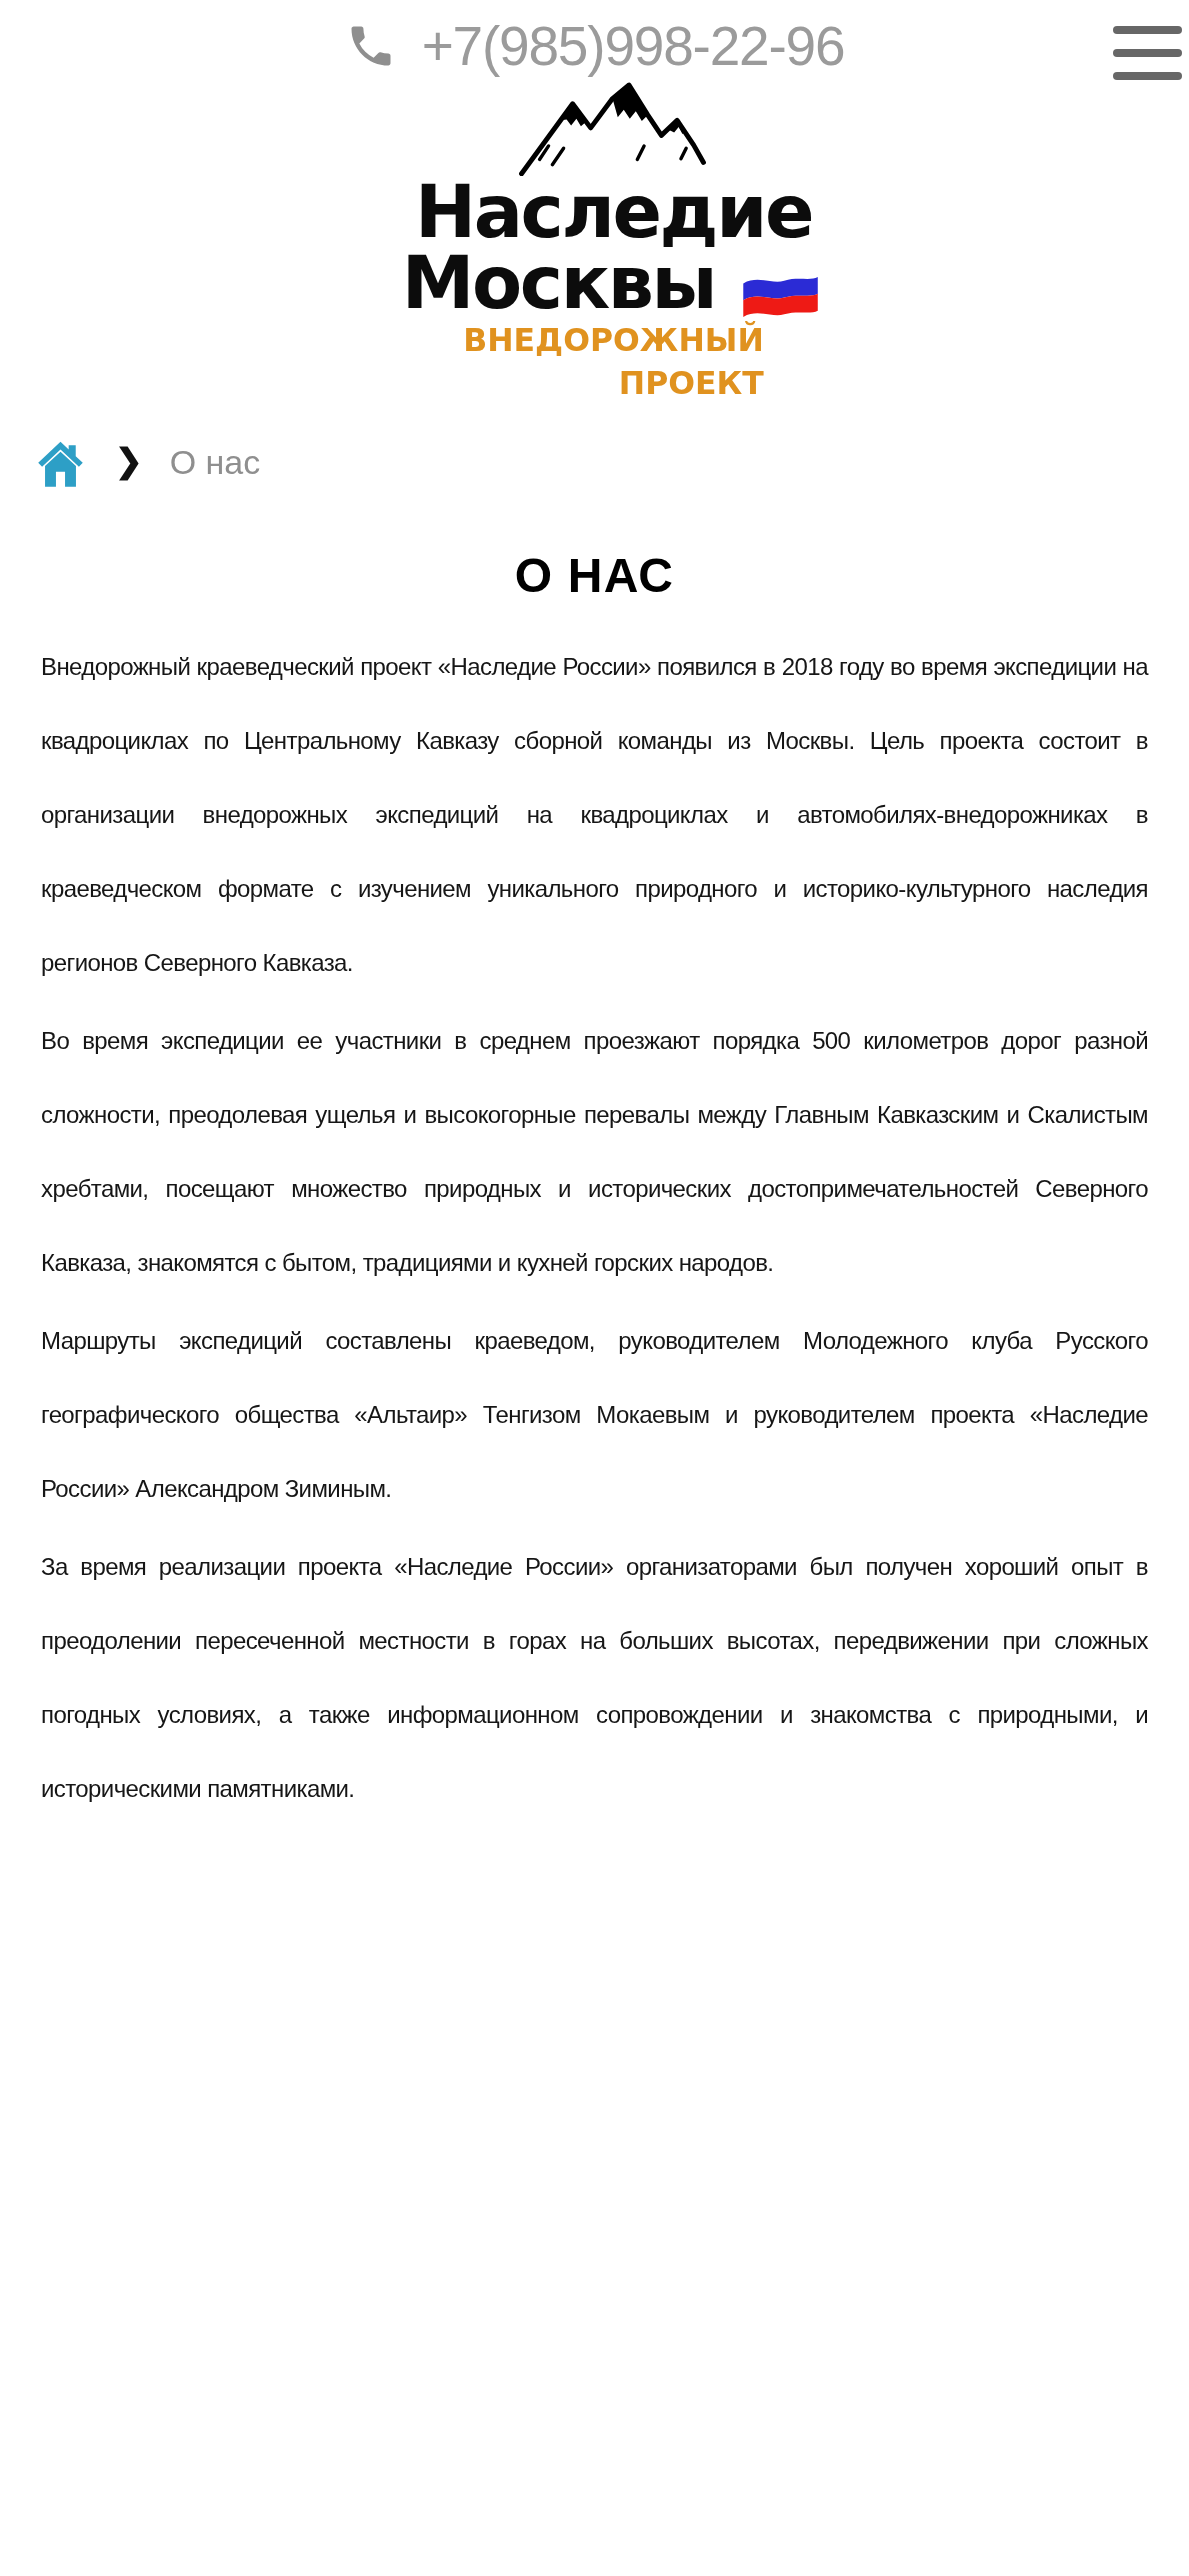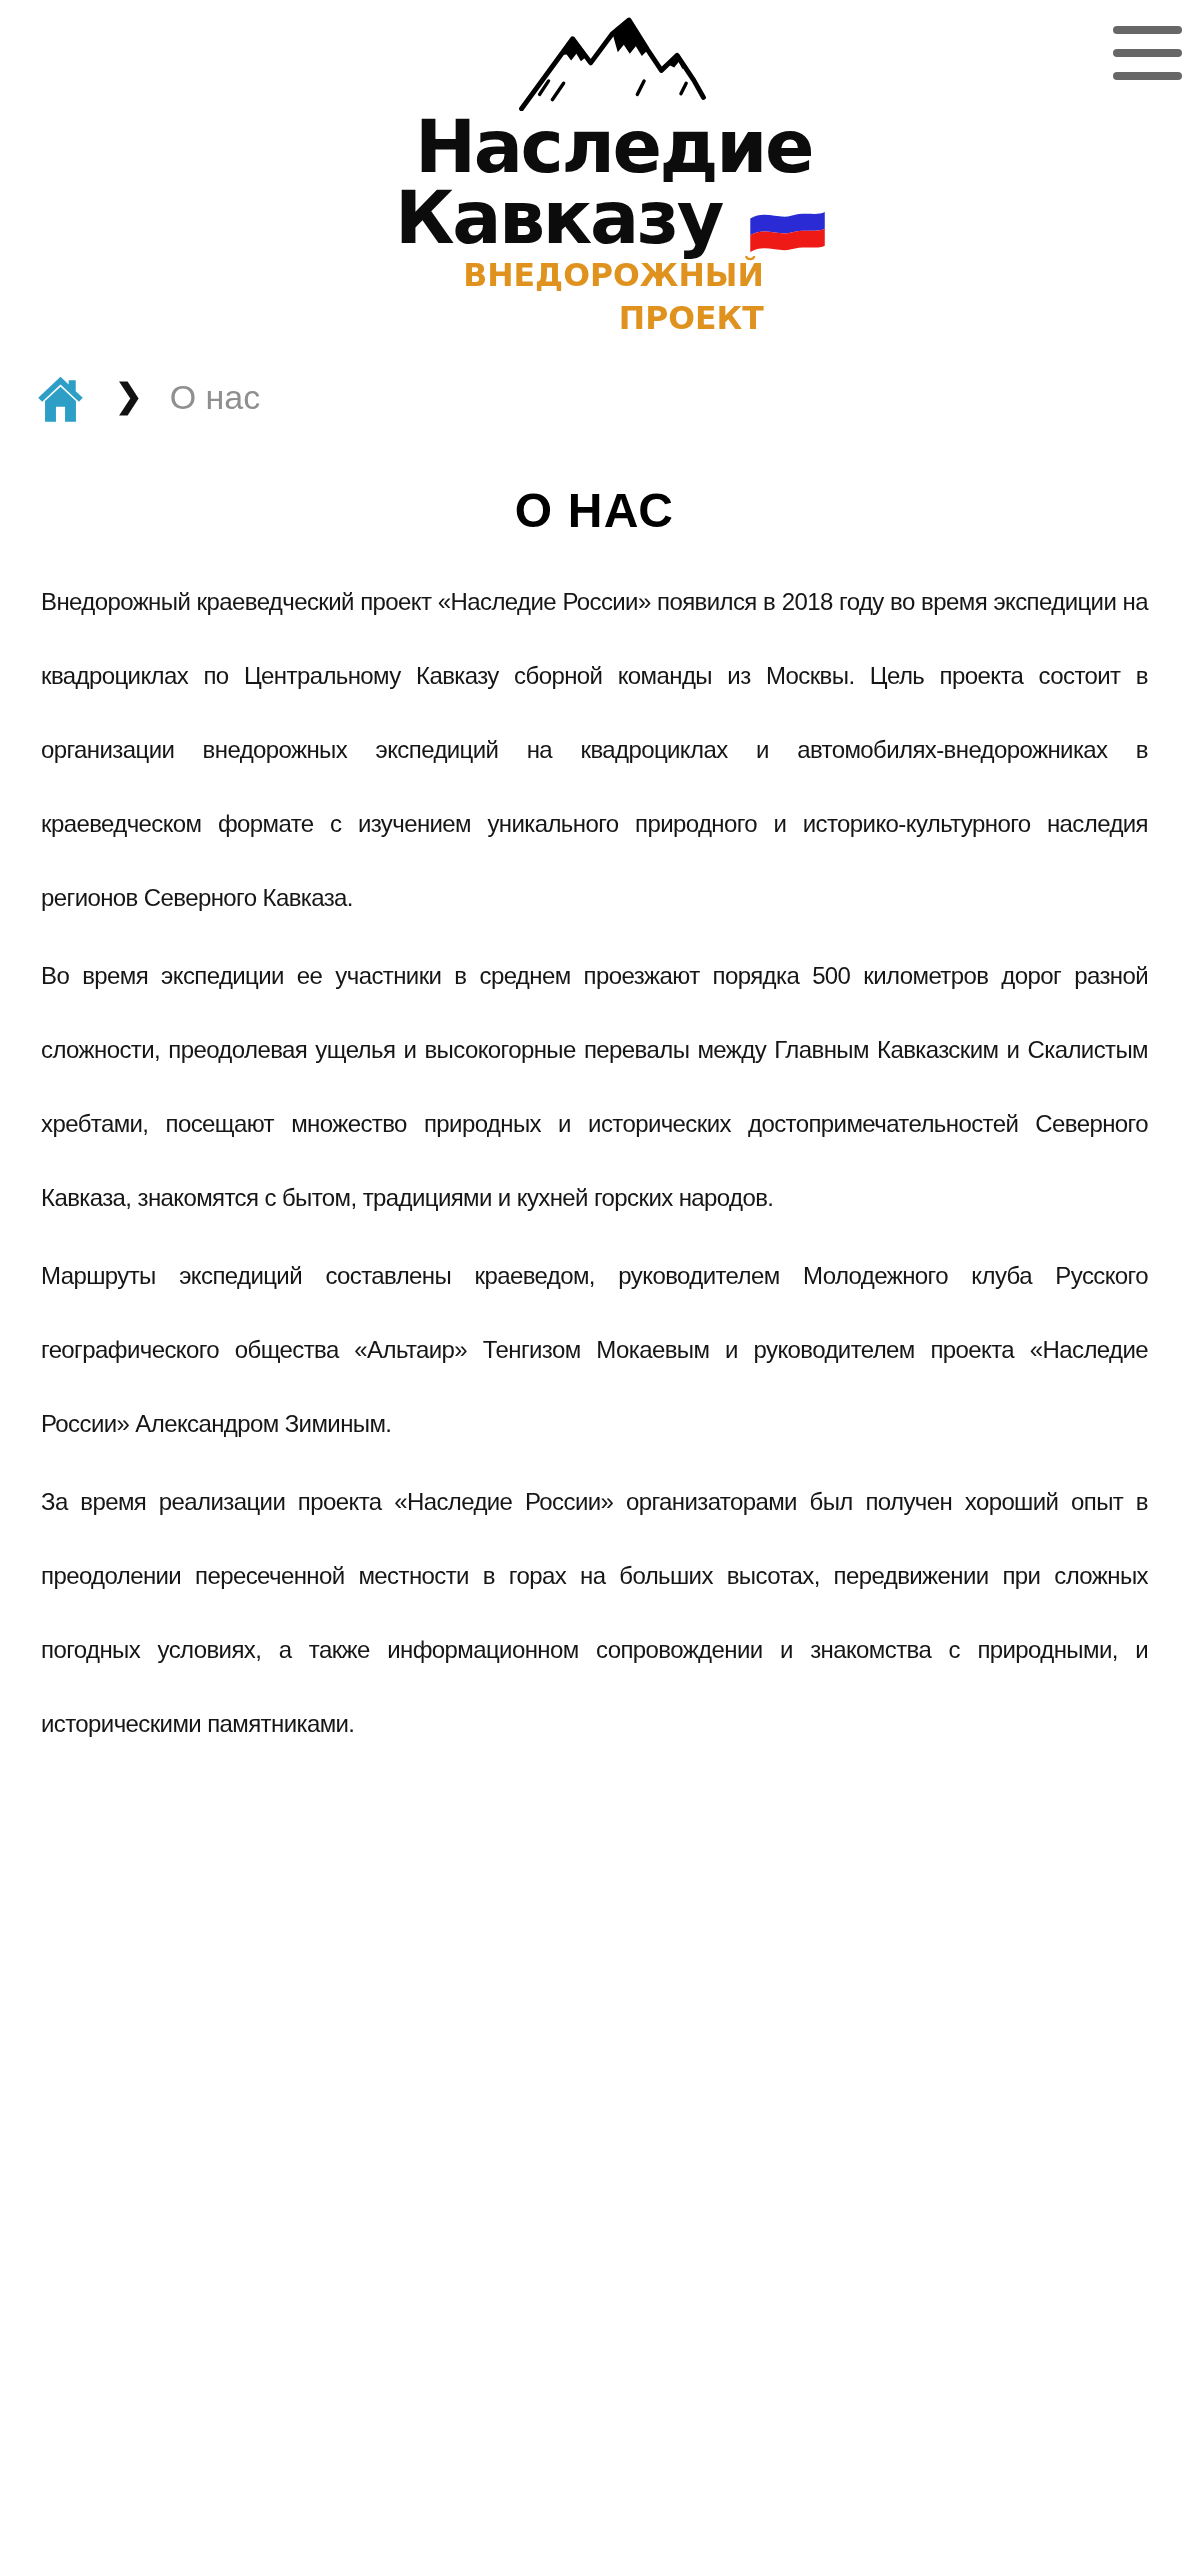--- a/index.html
+++ b/index.html
@@ -86,20 +86,28 @@
   .content p{
     margin:4px;padding:0;
     font-size:24px;line-height:74px;color:var(--text-color);
     text-align:justify;letter-spacing:-0.6px;
   }
 </style>
 </head>
 <body>
 
 <div class="header">
+  <a class="phone-row">
+    <span class="phone-icon">
+      <svg viewBox="0 0 24 24">
+        <path fill="#8f8f8f" d="M6.62 10.79c1.44 2.83 3.76 5.14 6.59 6.59l2.2-2.2c.27-.27.67-.36 1.02-.24 1.12.37 2.33.57 3.57.57.55 0 1 .45 1 1V20c0 .55-.45 1-1 1-9.39 0-17-7.61-17-17 0-.55.45-1 1-1h3.5c.55 0 1 .45 1 1 0 1.25.2 2.45.57 3.57.11.35.03.74-.25 1.02l-2.2 2.2z"></path>
+      </svg>
+    </span>
+    <span class="phone-number">+7(985)998-22-96</span>
+  </a>
   <button class="menu-button" aria-label="menu">
     <span class="bar"></span>
     <span class="bar"></span>
     <span class="bar"></span>
   </button>
 </div>
 
 <a class="logo">
   <span class="logo-mountains">
     <svg viewBox="0 0 520 250">
@@ -115,21 +123,21 @@
       <g stroke="#000000" stroke-width="9" stroke-linecap="round">
         <path d="M62 206 L86 170"></path>
         <path d="M96 220 L126 176"></path>
         <path d="M340 170 L322 206"></path>
         <path d="M452 176 L438 204"></path>
       </g>
     </svg>
   </span>
   <span class="logo-title">Наследие</span>
   <span class="logo-line2">
-    <span class="logo-title">Кавказу</span>
+    <span class="logo-title">Москвы</span>
     <span class="logo-flag">
       <svg viewBox="0 0 160 122">
         <path fill="#ffffff" d="M10 24 C38 8 64 26 88 19 C114 11 138 20 152 12 L152 44 C138 52 114 43 88 51 C64 58 38 40 10 56 Z"></path>
         <path fill="#2b2bd5" d="M10 56 C38 40 64 58 88 51 C114 43 138 52 152 44 L152 76 C138 84 114 75 88 83 C64 90 38 72 10 88 Z"></path>
         <path fill="#ee1a15" d="M10 88 C38 72 64 90 88 83 C114 75 138 84 152 76 L152 108 C138 116 114 107 88 115 C64 122 38 104 10 120 Z"></path>
       </svg>
     </span>
   </span>
   <span class="logo-subtitle">
     <span>ВНЕДОРОЖНЫЙ</span><br>

